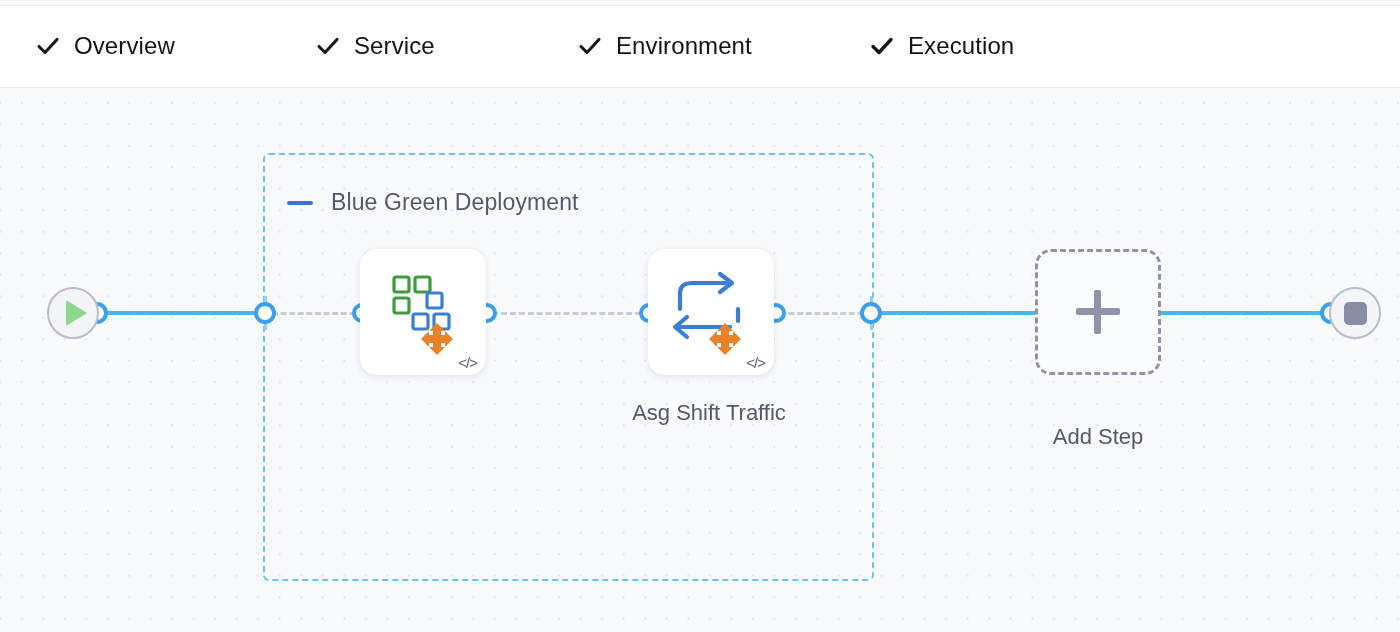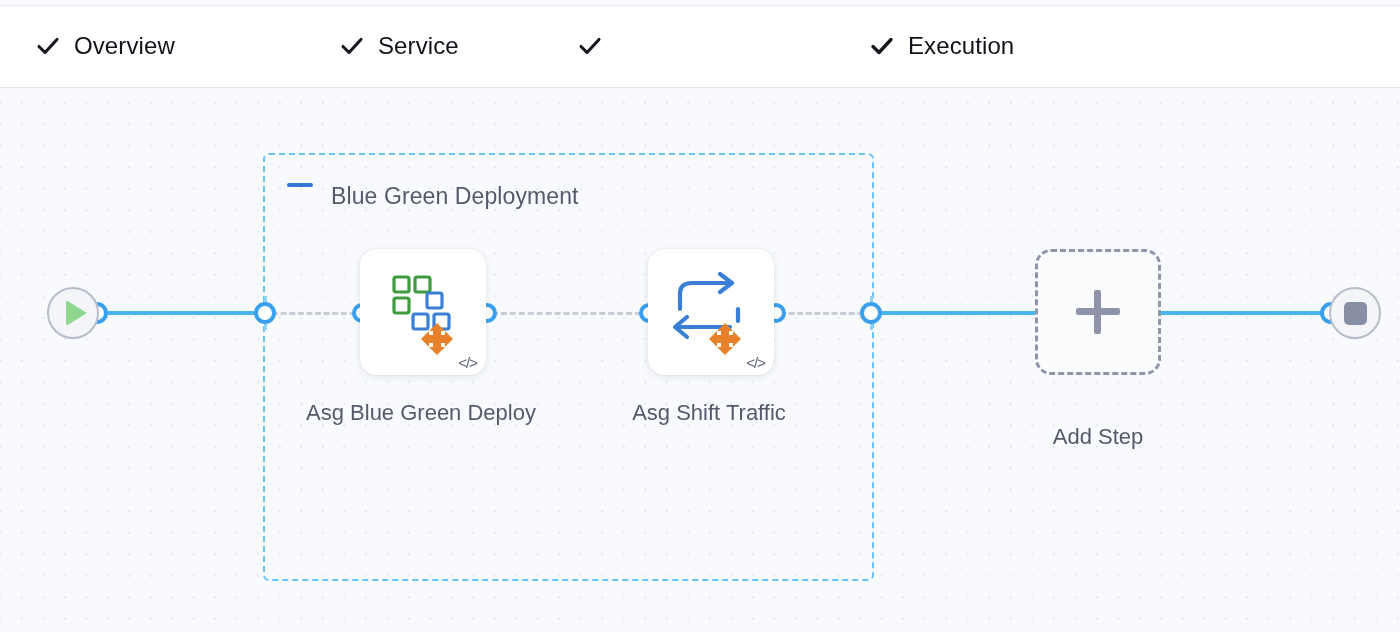--- a/index.html
+++ b/index.html
@@ -95,23 +95,23 @@
     width: 611px;
     height: 428px;
     border: 2px dashed #67c3f3;
     border-radius: 6px;
     background: transparent;
   }
 
   .group-header {
     position: absolute;
     left: 22px;
-    top: 28px;
+    top: 34px;
     display: flex;
-    align-items: flex-start;
+    align-items: center;
     gap: 18px;
     cursor: pointer;
   }
 
   .collapse-icon {
     width: 26px;
     height: 4px;
     background: #3876d6;
     border-radius: 2px;
     display: block;
@@ -291,35 +291,36 @@
 
     <div class="tab" style="left:36px;">
       <span class="check">
         <svg width="24" height="24" viewBox="0 0 24 24">
             <path d="M3 12.5 L9 18.5 L21 5.5" fill="none" stroke="#15171f" stroke-width="3.1" stroke-linecap="round" stroke-linejoin="round"></path>
           </svg>
       </span>
       <span class="tab-label">Overview</span>
     </div>
 
-    <div class="tab" style="left:340px;align-items:center;">
+    <div class="tab" style="left:316px;align-items:center;">
       <span class="check">
         <svg width="24" height="24" viewBox="0 0 24 24">
             <path d="M3 12.5 L9 18.5 L21 5.5" fill="none" stroke="#15171f" stroke-width="3.1" stroke-linecap="round" stroke-linejoin="round"></path>
           </svg>
       </span>
       <span class="tab-label">Service</span>
     </div>
 
     <div class="tab" style="left:578px;">
       <span class="check">
         <svg width="24" height="24" viewBox="0 0 24 24">
             <path d="M3 12.5 L9 18.5 L21 5.5" fill="none" stroke="#15171f" stroke-width="3.1" stroke-linecap="round" stroke-linejoin="round"></path>
           </svg>
       </span>
+      <span class="tab-label">Environment</span>
     </div>
 
     <div class="tab active" style="left:870px;">
       <span class="check">
         <svg width="24" height="24" viewBox="0 0 24 24">
             <path d="M3 12.5 L9 18.5 L21 5.5" fill="none" stroke="#15171f" stroke-width="3.4" stroke-linecap="round" stroke-linejoin="round"></path>
           </svg>
       </span>
       <span class="tab-label">Execution</span>
     </div>
@@ -383,21 +384,20 @@
           <g fill="#e8812a">
             <path d="M57 54 L65 62 L61 62 L61 70 L53 70 L53 62 L49 62 Z"></path>
             <path d="M57 86 L49 78 L53 78 L53 70 L61 70 L61 78 L65 78 Z"></path>
             <path d="M41 70 L49 62 L49 66 L57 66 L57 74 L49 74 L49 78 Z"></path>
             <path d="M73 70 L65 78 L65 74 L57 74 L57 66 L65 66 L65 62 Z"></path>
           </g>
         </svg>
       </span>
       <span class="code-badge">&lt;/&gt;</span>
     </div>
-    <div class="step-label" style="left:306px;">Asg Blue Green Deploy</div>
 
     <div class="step" style="left:648px;">
       <span class="glyph">
         <svg width="86" height="86" viewBox="0 0 86 86">
 
           <path d="M12 40 L12 24 Q12 14 24 14 L62 14" fill="none" stroke="#3a7fd5" stroke-width="4.2" stroke-linecap="round"></path>
           <path d="M52 5 L64 14 L52 23" fill="none" stroke="#3a7fd5" stroke-width="4.2" stroke-linecap="round" stroke-linejoin="round"></path>
 
           <path d="M70 40 L70 52" fill="none" stroke="#3a7fd5" stroke-width="4.2" stroke-linecap="round"></path>
 

